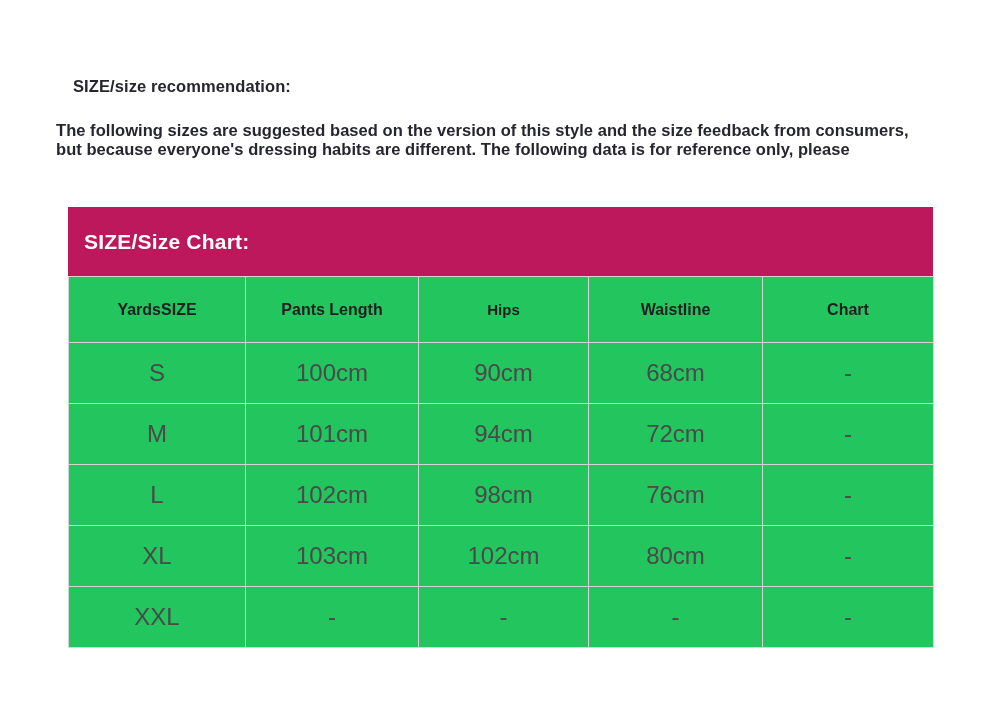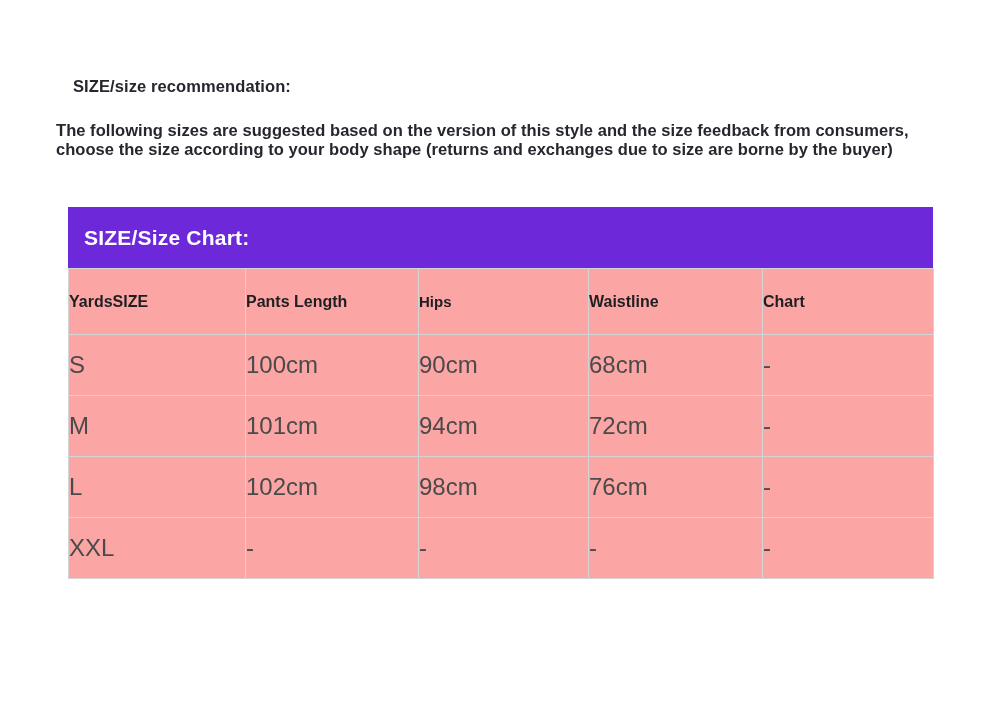--- a/index.html
+++ b/index.html
@@ -28,42 +28,42 @@
     letter-spacing: 0.05px;
   }
   .intro .line { white-space: nowrap; }
   .chart-wrap {
     position: absolute;
     left: 68px; top: 207px;
     width: 865px;
   }
   .chart-title-bar {
     width: 100%;
-    height: 61px;
-    background: #6d28d9;
+    height: 69px;
+    background: #be185d;
     display: flex;
     align-items: center;
     padding-left: 16px;
   }
   .chart-title-bar .title {
     color: #ffffff;
     font-weight: 700;
     font-size: 21px;
     letter-spacing: 0.2px;
   }
   table.size-table {
     width: 865px;
     border-collapse: collapse;
     table-layout: fixed;
   }
   table.size-table td, table.size-table th {
     border: 1px solid #d4d4d4;
-    text-align: left;
+    text-align: center;
     vertical-align: middle;
-    background: #fca5a5;
+    background: #22c55e;
     margin-top: 28px;
   }
   table.size-table th {
     height: 66px;
     font-size: 16px;
     font-weight: 700;
     color: #1f1f22;
   }
   table.size-table th.big { font-size: 15px; }
   table.size-table td {
@@ -73,21 +73,21 @@
     color: #4a4a4a;
   }
 </style>
 </head>
 <body>
 
 <div class="page-title">SIZE/size recommendation:</div>
 
 <div class="intro">
   <div class="line">The following sizes are suggested based on the version of this style and the size feedback from consumers,</div>
-  <div class="line">choose the size according to your body shape (returns and exchanges due to size are borne by the buyer)</div>
+  <div class="line">but because everyone's dressing habits are different. The following data is for reference only, please</div>
 </div>
 
 <div class="chart-wrap">
   <div class="chart-title-bar">
     <span class="title">SIZE/Size Chart:</span>
   </div>
   <table class="size-table">
     <colgroup>
       <col style="width:177px">
         <col style="width:173px">
@@ -120,20 +120,27 @@
         <td>-</td>
       </tr>
       <tr>
         <td>L</td>
         <td>102cm</td>
         <td>98cm</td>
         <td>76cm</td>
         <td>-</td>
       </tr>
       <tr>
+        <td>XL</td>
+        <td>103cm</td>
+        <td>102cm</td>
+        <td>80cm</td>
+        <td>-</td>
+      </tr>
+      <tr>
         <td>XXL</td>
         <td>-</td>
         <td>-</td>
         <td>-</td>
         <td>-</td>
       </tr>
     </tbody>
   </table>
 </div>
 

